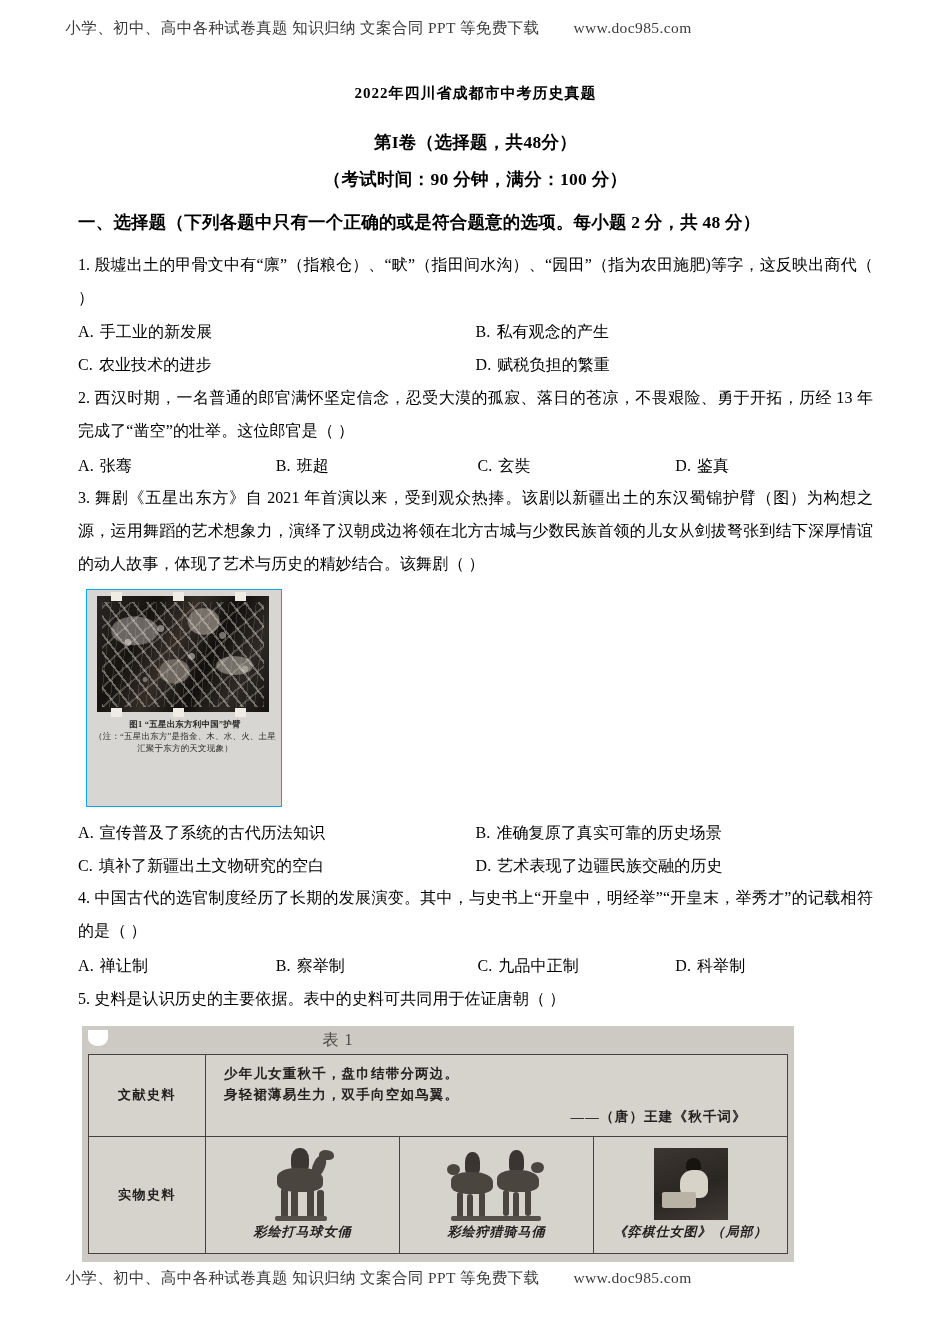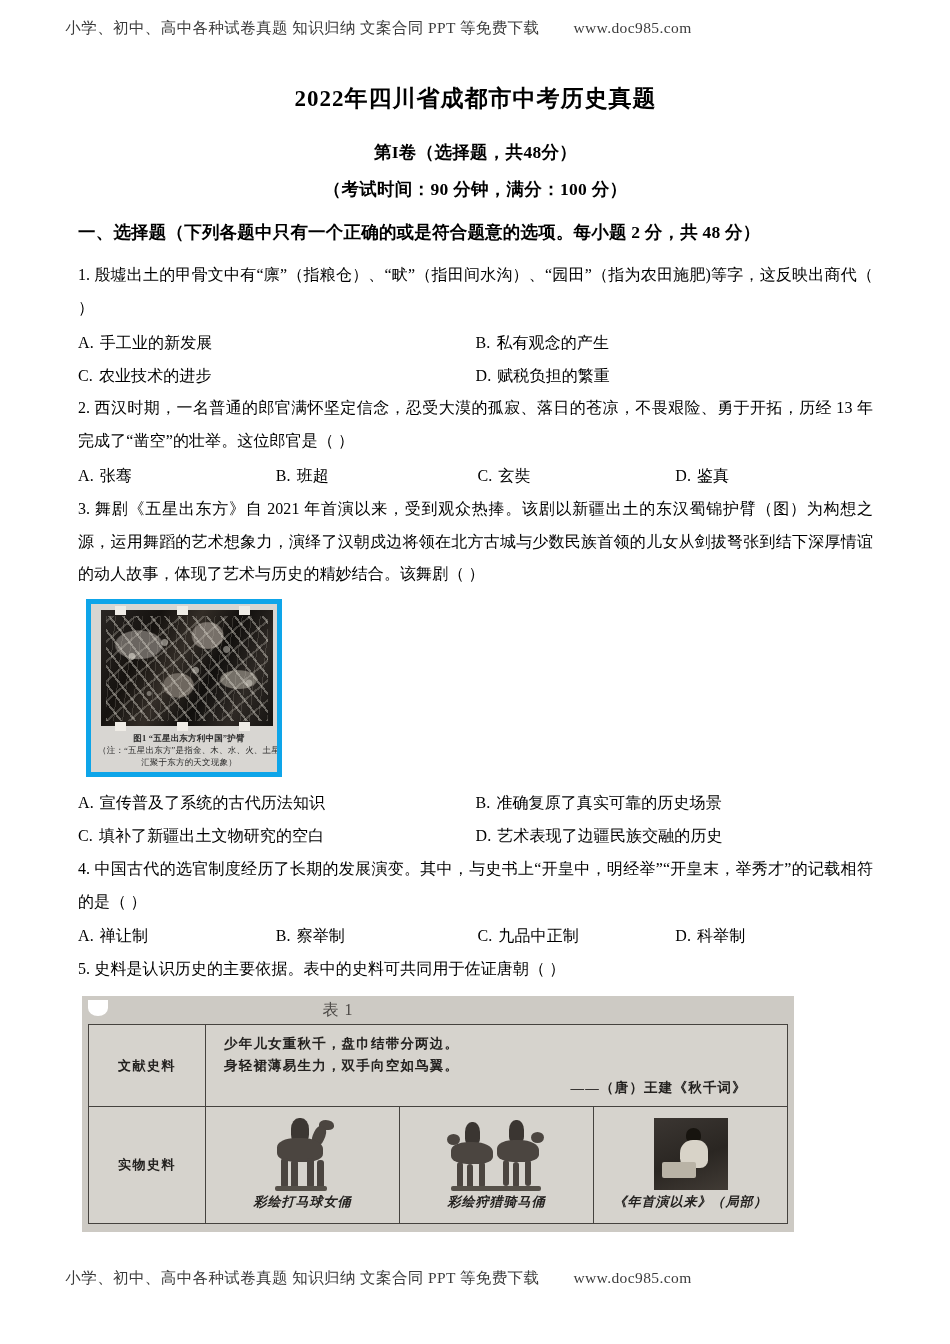--- a/index.html
+++ b/index.html
@@ -45,21 +45,21 @@
   
   .content {
     position: absolute;
     left: 78px;
     top: 84px;
     width: 795px;
   }
 
   .doc-title {
     text-align: center;
-    font-size: 23px;
+    font-size: 15px;
     font-weight: bold;
     letter-spacing: 1px;
     margin: 0 0 26px 0;
     line-height: 1.3;
   }
 
   .sub-line {
     text-align: center;
     font-size: 17.5px;
     font-weight: bold;
@@ -92,25 +92,25 @@
     letter-spacing: 0.1px;
   }
   .opt-row.two-col .opt { width: 50%; }
   .opt-row.four-col .opt { width: 25%; }
   .opt-row.four-col .opt:nth-child(2) { width: 25.5%; }
   .opt .lbl { margin-right: 6px; }
 
   
   .fig-armguard {
     width: 196px;
-    height: 178px;
+    height: 218px;
     margin: 8px 0 10px 8px;
     position: relative;
     background: #d8d6d2;
-    border: 5px solid #0ea5e9;
+    border: 1px solid #0ea5e9;
     box-sizing: border-box;
     overflow: hidden;
   }
   .fig-armguard .photo {
     position: absolute;
     left: 10px;
     top: 6px;
     width: 172px;
     height: 116px;
     background:
@@ -448,21 +448,21 @@
             </div>
             <div class="acaption">彩绘狩猎骑马俑</div>
           </td>
           <td class="artifact-cell">
             <div class="thumb painting">
               <div class="frame"></div>
                   <div class="lady-head"></div>
                   <div class="lady-body"></div>
                   <div class="board"></div>
             </div>
-            <div class="acaption">《年首演以来》（局部）</div>
+            <div class="acaption">《弈棋仕女图》（局部）</div>
           </td>
         </tr>
       </tbody>
         </table>
     </div>
 
   </div>
 
   <div class="watermark" id="page-footer">
     <span class="wm-cn">小学、初中、高中各种试卷真题  知识归纳  文案合同  PPT 等免费下载</span><span class="wm-url">www.doc985.com</span>

